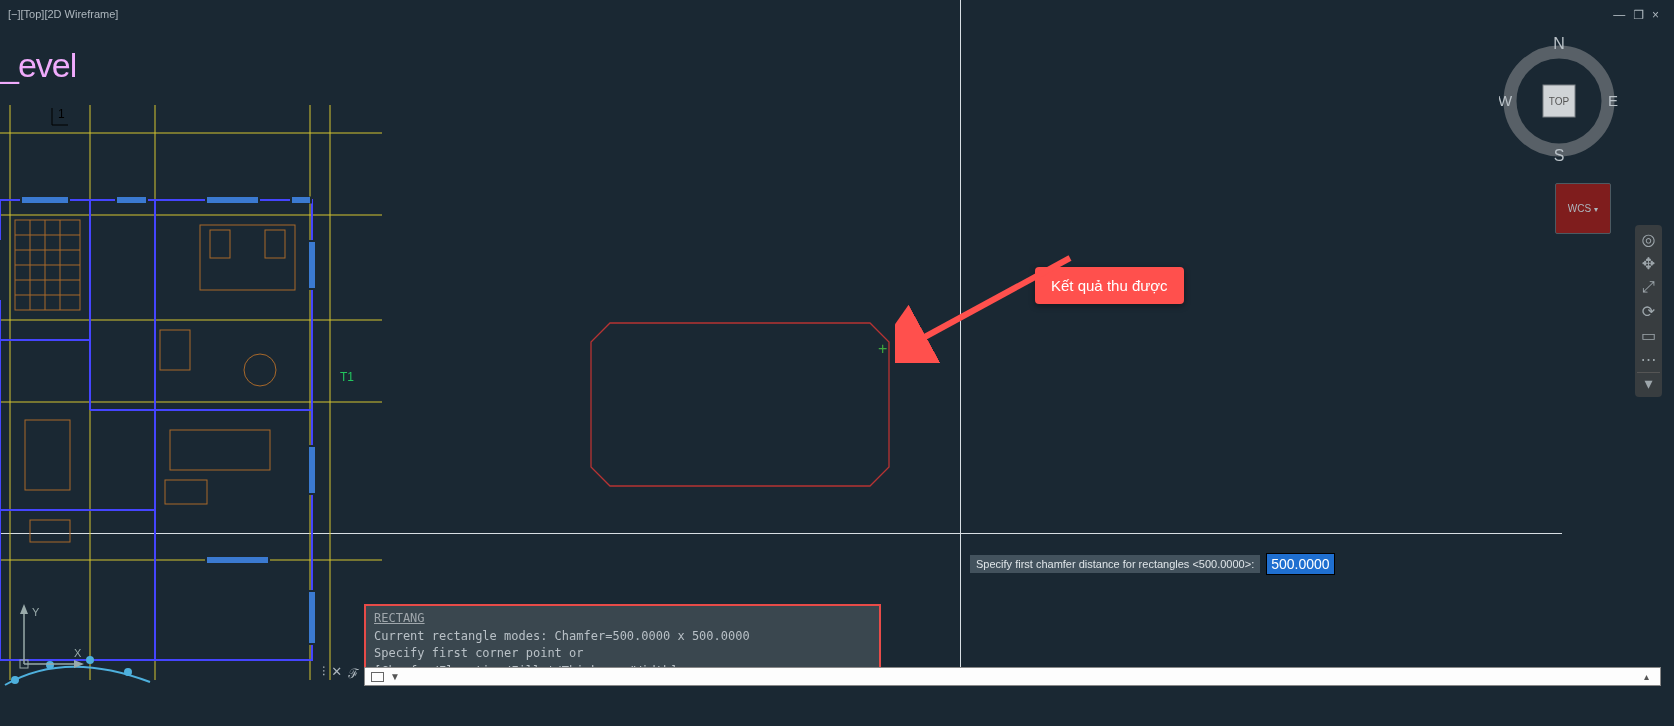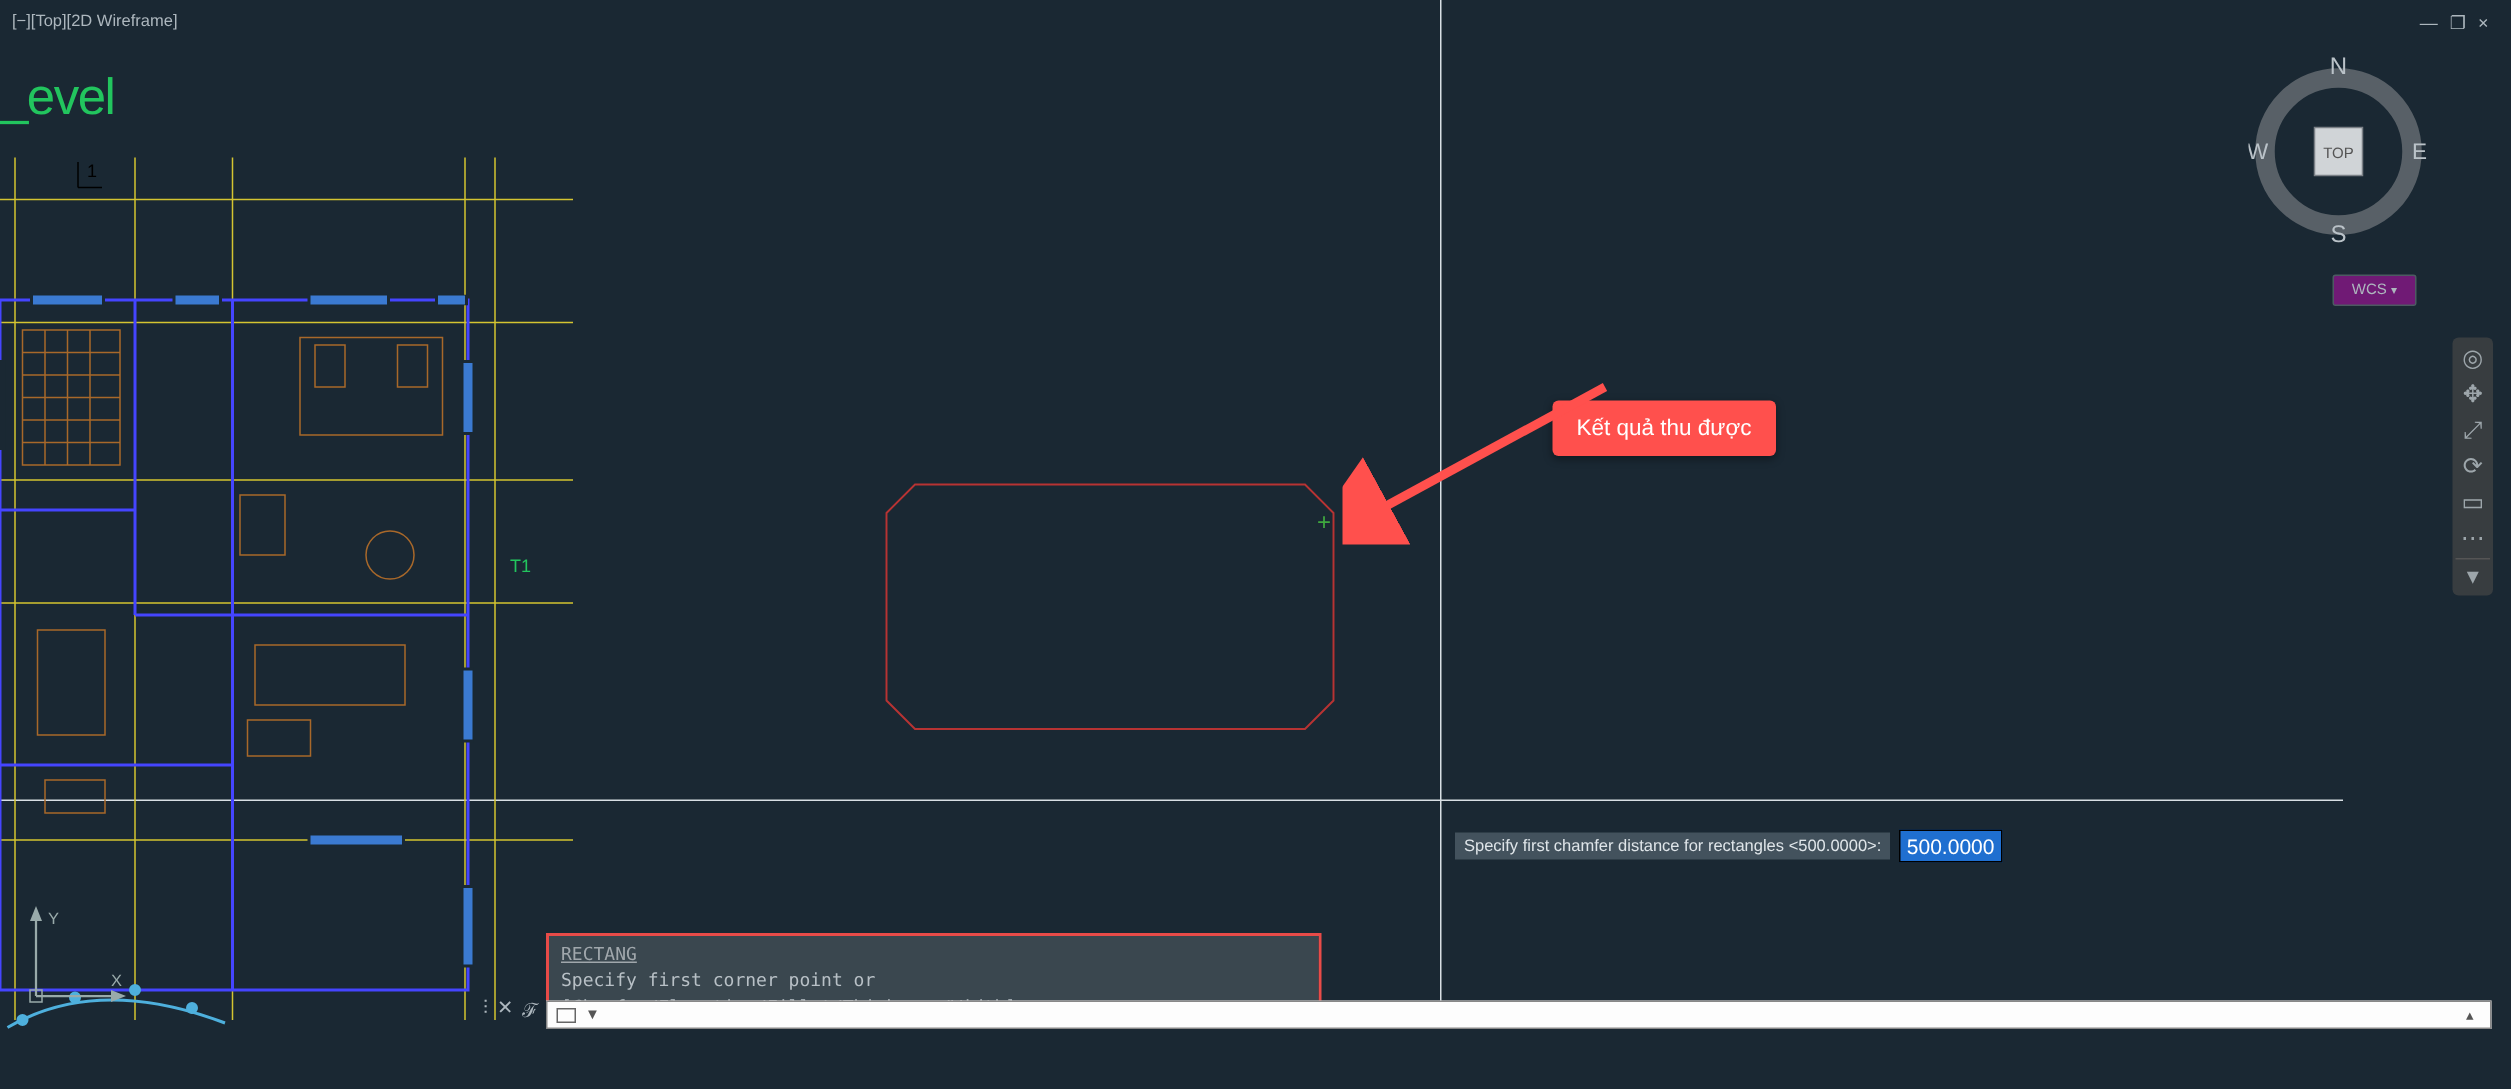--- a/index.html
+++ b/index.html
@@ -7,38 +7,38 @@
     width: 1674px; height: 726px;
     background: #1a2833; font-family: Arial, sans-serif;
     position: relative; overflow: hidden; color: #c9d0d4;
   }
   .view-label {
     position: absolute; top: 8px; left: 8px;
     font-size: 11px; color: #adb7be;
   }
   .level-text {
     position: absolute; top: 46px; left: 0px;
-    font-size: 34px; color: #22c55e; font-family: Arial; letter-spacing: -1px;
+    font-size: 34px; color: #f0abfc; font-family: Arial; letter-spacing: -1px;
   }
   .win-controls {
     position: absolute; top: 8px; right: 15px;
     display: flex; gap: 8px; font-size: 12px; color: #adb7be;
   }
   .win-controls span { cursor: pointer; }
   .crosshair-v { position: absolute; top: 0; left: 960px; width: 1px; height: 680px; background: #d8dfe4; }
   .crosshair-h { position: absolute; top: 533px; left: 0; width: 1562px; height: 1px; background: #d8dfe4; }
   .viewcube {
     position: absolute; top: 35px; right: 55px; width: 120px; height: 130px;
     display: flex; flex-direction: column; align-items: center;
   }
   .viewcube svg { display: block; }
   .wcs {
     position: absolute; top: 183px; right: 63px;
-    background: #701a75; border: 1px solid #4c5a62; font-size: 10px;
-    padding: 4px 12px; border-radius: 2px; color: #adb7be;
+    background: #7f1d1d; border: 1px solid #4c5a62; font-size: 10px;
+    padding: 19px 12px; border-radius: 2px; color: #adb7be;
   }
   .nav-bar {
     position: absolute; right: 12px; top: 225px;
     width: 27px; background: #383d40;
     display: flex; flex-direction: column; gap: 2px; padding: 3px 2px;
     border-radius: 4px;
   }
   .nav-bar div {
     height: 22px; display: flex; align-items: center; justify-content: center;
     color: #9da6ab;
@@ -248,20 +248,21 @@
 
 <div class="cmd-toggles">
   <span>⫶</span>
   <span>✕</span>
   <span>ℱ</span>
 </div>
 
 <div class="cmd-area">
   <div class="cmd-history">
     <div><span class="cmdname">RECTANG</span></div>
+    <div>Current rectangle modes:  Chamfer=500.0000 x 500.0000</div>
     <div>Specify first corner point or [Chamfer/Elevation/Fillet/Thickness/Width]: c</div>
   </div>
 </div>
 
 <div class="cmd-line">
   <span class="icon"></span>
   <span class="chevron">▼</span>
   <span class="arrow-up">▴</span>
 </div>
 

